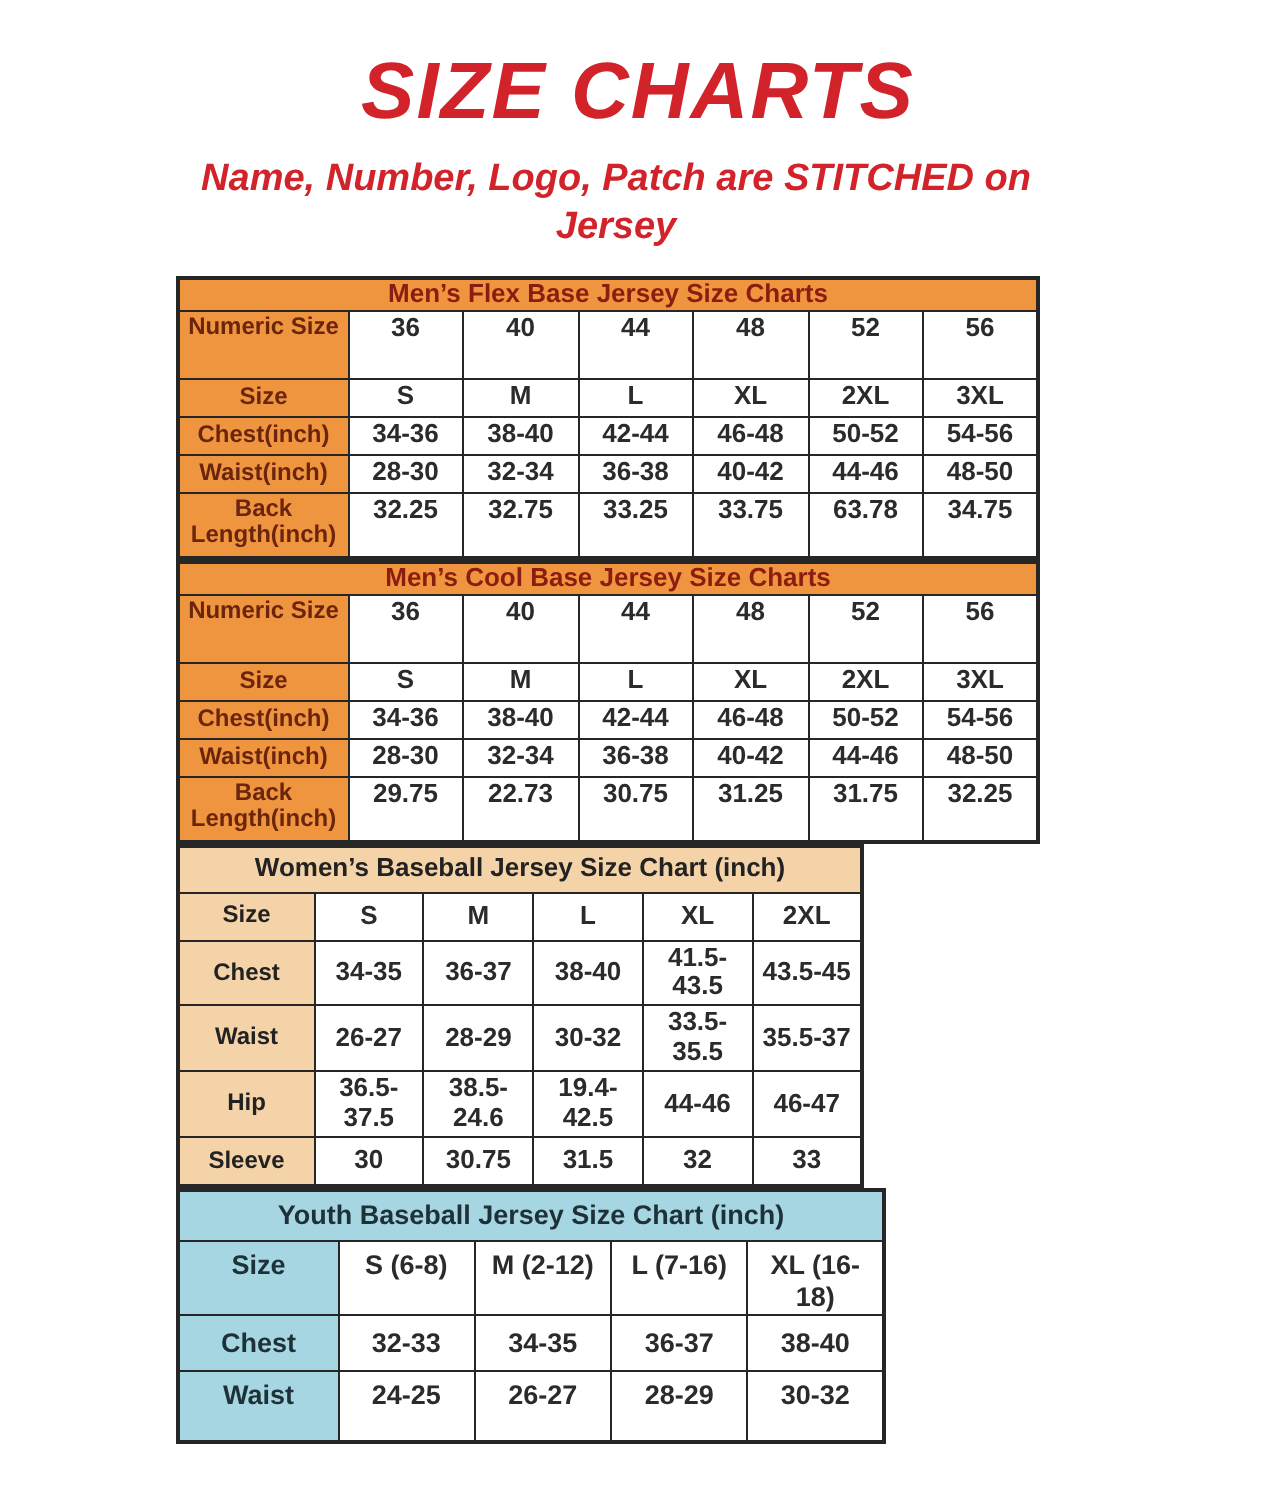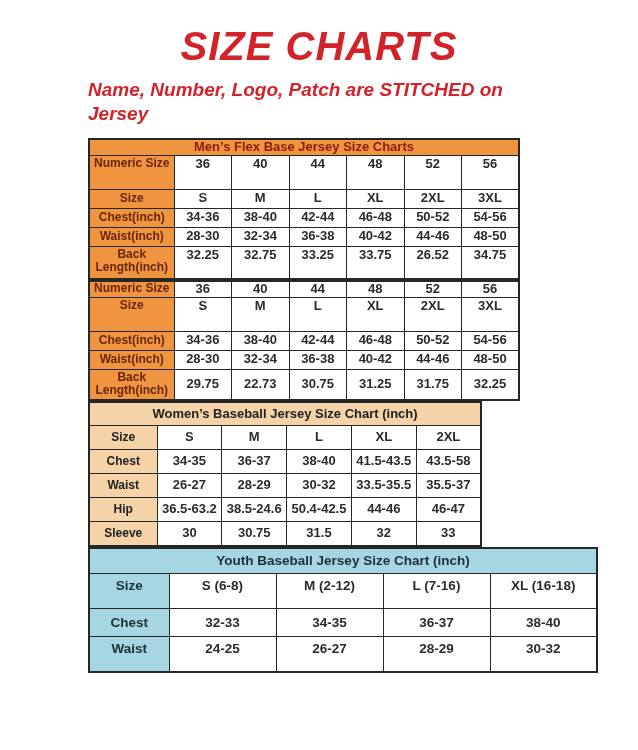--- a/index.html
+++ b/index.html
@@ -24,20 +24,21 @@
     line-height:1.1;
   }
   .page-subtitle{
     margin:10px 0 0 88px;
     width:440px;
     font-size:19px;
     font-weight:bold;
     font-style:italic;
     color:var(--red);
     line-height:1.25;
+    text-align:center;
   }
   .tables-wrap{margin-top:12px;}
   table.size-table{
     border-collapse:collapse;
     table-layout:fixed;
     margin:0 0 0 88px;
     border:2px solid var(--border);
     background:#0c4a6e;
   }
   table.size-table td{
@@ -68,26 +69,26 @@
   .t-mens-flex,.t-mens-cool{width:432px;}
   .t-mens-flex col.label-col,.t-mens-cool col.label-col{width:85px;}
   .t-mens-flex tr:nth-child(1) td,.t-mens-cool tr:nth-child(1) td{height:15px;padding:0 2px;}
   .t-mens-flex tr:nth-child(2) td,.t-mens-cool tr:nth-child(2) td{height:31px;vertical-align:top;}
   .t-mens-flex tr:nth-child(3) td,.t-mens-cool tr:nth-child(3) td,
   .t-mens-flex tr:nth-child(4) td,.t-mens-cool tr:nth-child(4) td,
   .t-mens-flex tr:nth-child(5) td,.t-mens-cool tr:nth-child(5) td{height:16px;}
   .t-mens-flex tr:nth-child(6) td,.t-mens-cool tr:nth-child(6) td{height:29px;vertical-align:top;}
   .t-mens-cool{margin-top:26px;}
   
-  .t-womens{width:394px;margin-top:24px;}
+  .t-womens{width:344px;margin-top:24px;}
   .t-womens col.label-col{width:68px;}
   .t-womens tr:nth-child(1) td{height:20px;}
   .t-womens tr td{height:21px;}
   
-  .t-youth{width:510px;margin-top:18px;}
+  .t-youth{width:355px;margin-top:18px;}
   .t-youth col.label-col{width:80px;}
   .t-youth td{font-size:13.5px;}
   .t-youth tr:nth-child(1) td{height:22px;}
   .t-youth tr:nth-child(2) td{height:29px;vertical-align:top;padding-top:4px;}
   .t-youth tr:nth-child(3) td{height:25px;}
   .t-youth tr:nth-child(4) td{height:29px;vertical-align:top;padding-top:4px;}
 </style>
 </head>
 <body>
 
@@ -144,36 +145,39 @@
             <td class="value-cell">40-42</td>
             <td class="value-cell">44-46</td>
             <td class="value-cell">48-50</td>
           </tr>
           <tr>
             <td class="label-cell">Back Length(inch)</td>
             <td class="value-cell">32.25</td>
             <td class="value-cell">32.75</td>
             <td class="value-cell">33.25</td>
             <td class="value-cell">33.75</td>
-            <td class="value-cell">26.52</td>
+            <td class="value-cell">63.78</td>
             <td class="value-cell">34.75</td>
           </tr>
         </tbody>
       </table>
       <table class="size-table t-mens-cool" style="--head: #F0953F; --title-ink: #8B1D10; --label-ink: #6B250C;">
         <colgroup>
           <col class="label-col">
           <col>
           <col>
           <col>
           <col>
           <col>
           <col>
         </colgroup>
         <tbody>
+          <tr>
+            <td colspan="7" class="title-cell">Men’s Cool Base Jersey Size Charts</td>
+          </tr>
           <tr>
             <td class="label-cell">Numeric Size</td>
             <td class="value-cell">36</td>
             <td class="value-cell">40</td>
             <td class="value-cell">44</td>
             <td class="value-cell">48</td>
             <td class="value-cell">52</td>
             <td class="value-cell">56</td>
           </tr>
           <tr>
@@ -234,35 +238,35 @@
             <td class="value-cell">L</td>
             <td class="value-cell">XL</td>
             <td class="value-cell">2XL</td>
           </tr>
           <tr>
             <td class="label-cell">Chest</td>
             <td class="value-cell">34-35</td>
             <td class="value-cell">36-37</td>
             <td class="value-cell">38-40</td>
             <td class="value-cell">41.5-43.5</td>
-            <td class="value-cell">43.5-58</td>
+            <td class="value-cell">43.5-45</td>
           </tr>
           <tr>
             <td class="label-cell">Waist</td>
             <td class="value-cell">26-27</td>
             <td class="value-cell">28-29</td>
             <td class="value-cell">30-32</td>
             <td class="value-cell">33.5-35.5</td>
             <td class="value-cell">35.5-37</td>
           </tr>
           <tr>
             <td class="label-cell">Hip</td>
-            <td class="value-cell">36.5-63.2</td>
+            <td class="value-cell">36.5-37.5</td>
             <td class="value-cell">38.5-24.6</td>
-            <td class="value-cell">50.4-42.5</td>
+            <td class="value-cell">19.4-42.5</td>
             <td class="value-cell">44-46</td>
             <td class="value-cell">46-47</td>
           </tr>
           <tr>
             <td class="label-cell">Sleeve</td>
             <td class="value-cell">30</td>
             <td class="value-cell">30.75</td>
             <td class="value-cell">31.5</td>
             <td class="value-cell">32</td>
             <td class="value-cell">33</td>

